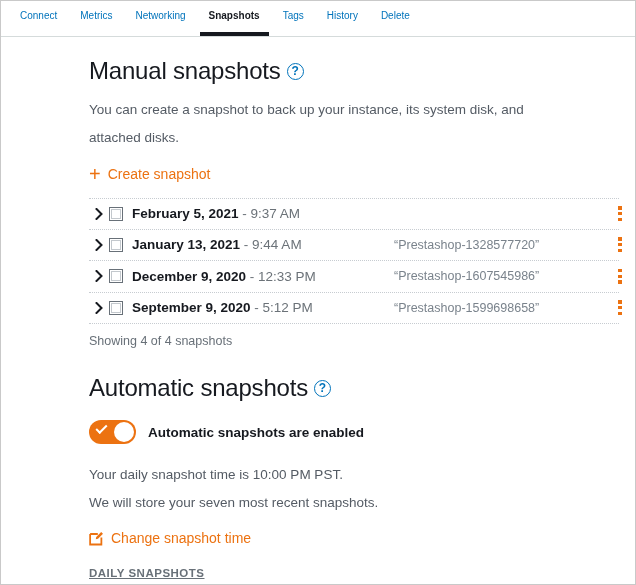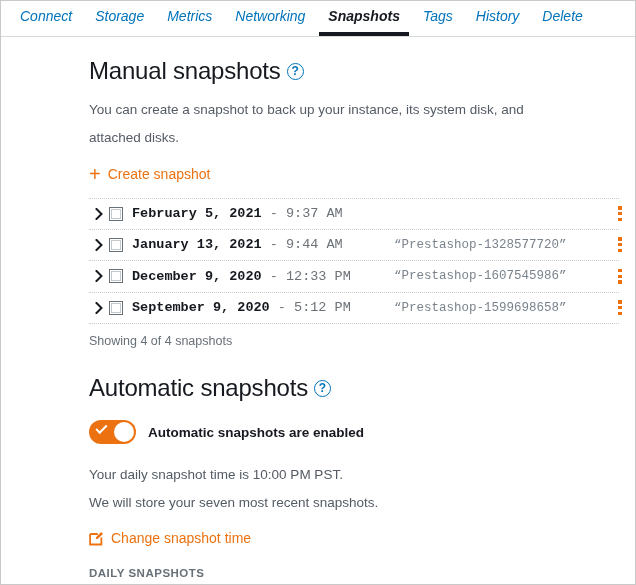--- a/index.html
+++ b/index.html
@@ -24,29 +24,28 @@
   
   .tabbar {
     display: flex;
     align-items: flex-end;
     height: 36px;
     padding: 0 0 0 10px;
     border-bottom: 1px solid #d5dbdb;
     background: #ffffff;
   }
   .tab {
-    font-size: 14px;
+    font-size: 10px;
     color: #0073bb;
     padding: 0 9px 8px 9px;
     margin-right: 5px;
     white-space: nowrap;
     cursor: pointer;
     border-bottom: 4px solid transparent;
     line-height: 16px;
-    font-style: italic;
   }
   .tab.active {
     color: #16191f;
     font-weight: bold;
     border-bottom: 4px solid #16191f;
   }
 
   
   .content {
     padding: 0 0 0 88px;
@@ -238,21 +237,20 @@
     letter-spacing: 0.5px;
   }
 </style>
 </head>
 <body>
 
 <div class="page">
 
   <div class="tabbar">
     <div class="tab">Connect</div>
-    <div class="tab">Storage</div>
     <div class="tab">Metrics</div>
     <div class="tab">Networking</div>
     <div class="tab active">Snapshots</div>
     <div class="tab">Tags</div>
     <div class="tab">History</div>
     <div class="tab">Delete</div>
   </div>
 
   <div class="content">
 
@@ -262,21 +260,21 @@
       <span class="help-icon">?</span>
     </div>
 
     <div class="desc" style="margin-top:11px;">You can create a snapshot to back up your instance, its system disk, and attached disks.</div>
 
     <a class="orange-link" style="margin-top:14px;">
       <span class="plus-glyph">+</span>
       <span>Create snapshot</span>
     </a>
 
-    <div class="rows" style="margin-top:13px;font-family:Liberation Mono, monospace;">
+    <div class="rows" style="margin-top:13px;">
 
       <div class="row">
         <span class="chev">
           <svg width="8" height="12" viewBox="0 0 8 12">
               <path d="M1.5 1 L6.5 6 L1.5 11" stroke="#16191f" stroke-width="2" fill="none" stroke-linecap="square"></path>
             </svg>
         </span>
         <span class="cbox"></span>
         <span class="row-label"><b>February 5, 2021</b><span class="row-time"> - </span><span class="row-time">9:37 AM</span></span>
         <span class="kebab">
@@ -359,21 +357,21 @@
       <span>
         <svg class="edit-icon" width="15" height="15" viewBox="0 0 16 16">
           <path d="M1.2 3.2 H9.4 M1.2 3.2 V14.4 H13.2 V7" stroke="#ec7211" stroke-width="1.9" fill="none"></path>
           <path d="M1.2 3.2 V14.4 H13.2 V7.6 L7.2 13.2 H2.4 V3.2 Z" fill="none"></path>
           <path d="M9.6 8.2 L14.9 2.9 L13.0 1.0 L7.7 6.3 L7.2 8.7 Z" fill="#ec7211"></path>
         </svg>
       </span>
       <span>Change snapshot time</span>
     </a>
 
-    <div class="small-head" style="margin-top:17px;">DAILY SNAPSHOTS</div>
+    <div class="small-head" style="margin-top:17px;text-decoration:underline;">DAILY SNAPSHOTS</div>
 
     <div class="rows" style="margin-top:8px;">
 
       <div class="row">
         <span class="chev">
           <svg width="8" height="12" viewBox="0 0 8 12">
               <path d="M1.5 1 L6.5 6 L1.5 11" stroke="#16191f" stroke-width="2" fill="none" stroke-linecap="square"></path>
             </svg>
         </span>
         <span class="cbox"></span>

